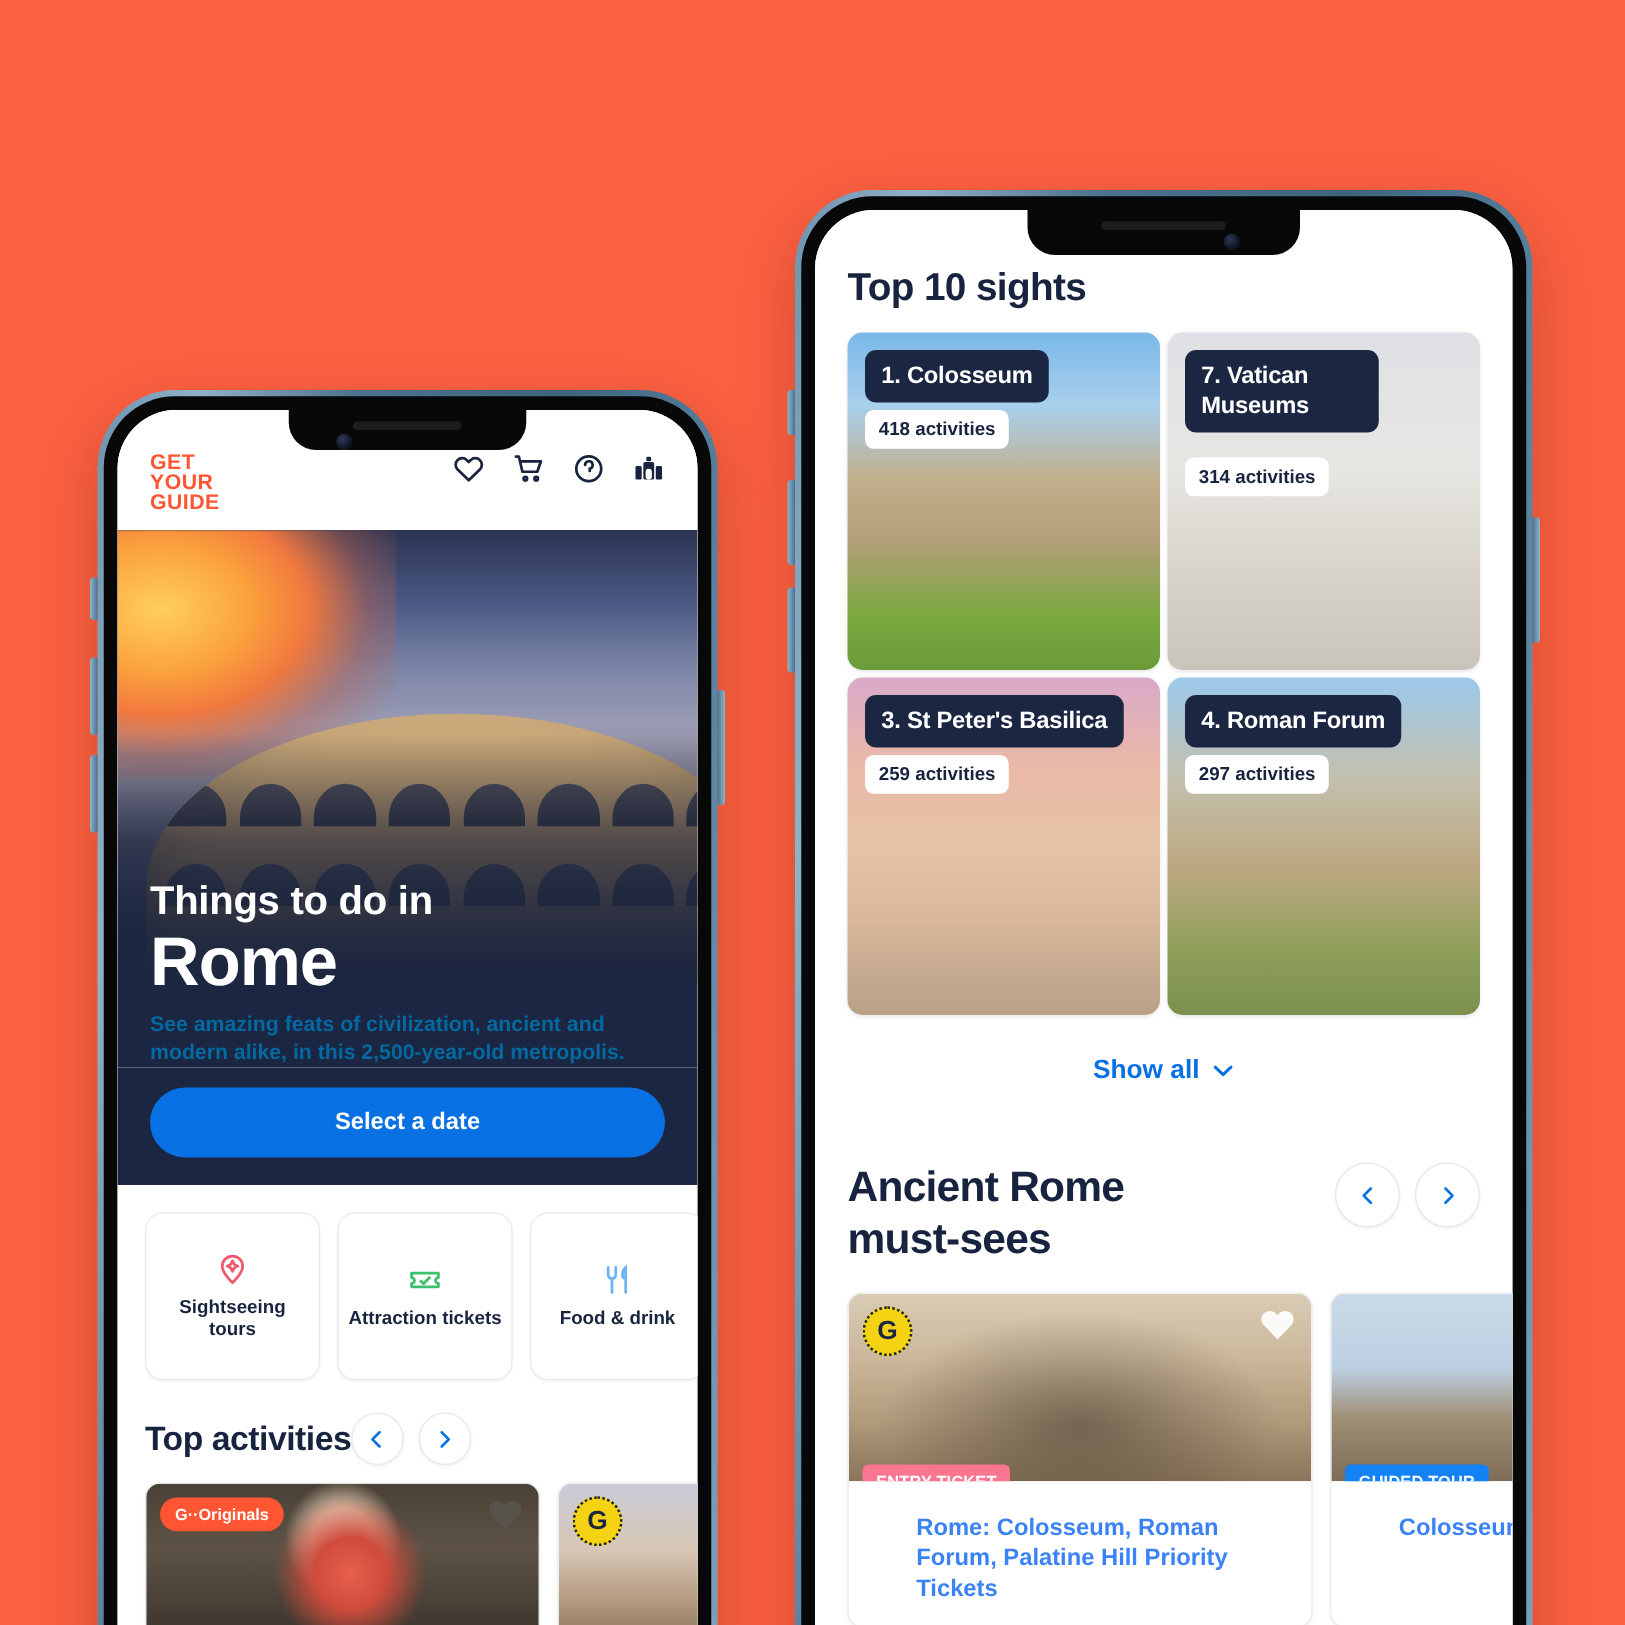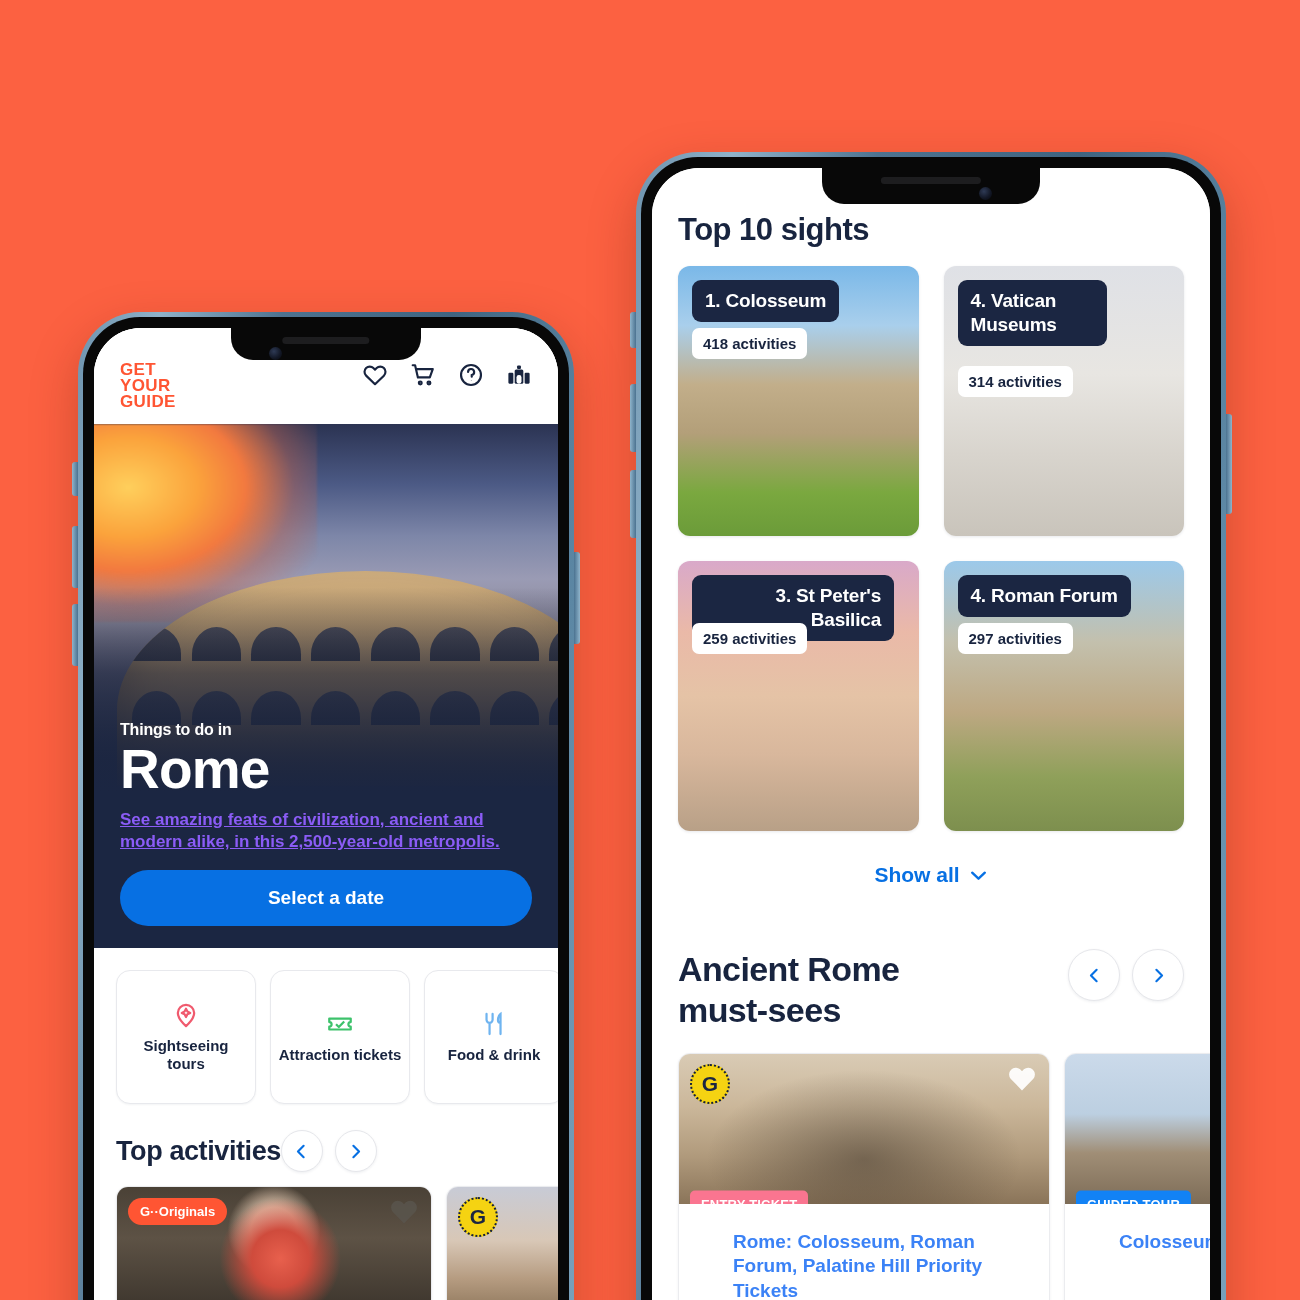--- a/index.html
+++ b/index.html
@@ -134,23 +134,23 @@
     opacity:.85;
   }
   .hero-scrim {
     position:absolute; inset:0;
     background: linear-gradient(180deg, rgba(20,30,55,0) 38%, rgba(22,32,58,.62) 58%, #1B2642 86%);
   }
   .hero-text {
     position:absolute; left:0; right:0; bottom:0; padding: 0 26px 0 26px;
     z-index:5;
   }
-  .eyebrow { color:#fff; font-size:16px; font-weight:700; letter-spacing:-.2px; }
+  .eyebrow { color:#fff; font-size:32px; font-weight:700; letter-spacing:-.2px; }
   .city { color:#fff; font-size:55px; font-weight:800; line-height:1.05; margin:2px 0 10px; letter-spacing:-.8px; }
-  .blurb { color:#8b5cf6; font-size:17px; font-weight:600; line-height:1.35;text-decoration:underline; }
+  .blurb { color:#0369a1; font-size:17px; font-weight:600; line-height:1.35; }
 
   .hero-pad { background:#1B2642; padding: 16px 26px 22px; }
   .cta {
     display:block; width:100%; border:0; cursor:pointer;
     background:#0770E3; color:#fff; font-weight:700; font-size:19px;
     padding:17px 0; border-radius:999px;
     font-family:"Liberation Sans",sans-serif;
   }
 
   
@@ -237,21 +237,21 @@
     white-space:nowrap;
   }
   .tag.guided { background:#1282F5; }
   .tag.entry  { background:#FA7590; }
   .act-body { padding: 26px 14px 16px; }
   .act-title { color:#3b82f6; font-size:17px; font-weight:700; line-height:1.3;margin-left:40px; }
 
   
   .r-pad { padding: 0 26px; }
   .r-title { color:#18243F; font-size:31px; font-weight:800; letter-spacing:-.5px; padding: 44px 0 18px; }
-  .sight-grid { display:grid; grid-template-columns:1fr 1fr; gap:25px; }
+  .sight-grid { display:grid; grid-template-columns:1fr 1fr; gap:6px; }
   .sight {
     position:relative; height:270px; border-radius:12px; overflow:hidden;
     box-shadow:0 1px 3px rgba(20,30,60,.10);
   }
   .s1 { background: linear-gradient(180deg,#7ab8e8 0%, #a9cfec 22%, #c2ae8a 44%, #b39f79 62%, #7aa83f 84%, #6b9b39 100%); }
   .s2 { background: linear-gradient(180deg,#dfe1e6 0%, #e8e6e2 40%, #d8d4cd 70%, #c9c4bb 100%); }
   .s3 { background: linear-gradient(180deg,#d9a9c9 0%, #eab9a8 26%, #e5c3a6 50%, #d8b79c 72%, #b8a087 100%); text-align: right; }
   .s4 { background: linear-gradient(180deg,#9cc9ea 0%, #c3c0ad 30%, #bda882 56%, #8fa05a 80%, #7d8f4e 100%); }
   .sight-chip {
     position:absolute; top:14px; left:14px; z-index:3;
@@ -463,21 +463,21 @@
         <div class="r-pad">
 
           <div class="r-title">Top 10 sights</div>
 
           <div class="sight-grid">
             <div class="sight s1">
               <div class="sight-chip">1. Colosseum</div>
               <div class="sight-sub" style="top:62px;">418 activities</div>
             </div>
             <div class="sight s2">
-              <div class="sight-chip" style="max-width:62%;">4. Vatican Museums</div>
+              <div class="sight-chip" style="max-width:62%;">7. Vatican Museums</div>
               <div class="sight-sub" style="top:100px;">314 activities</div>
             </div>
             <div class="sight s3">
               <div class="sight-chip">3. St Peter's Basilica</div>
               <div class="sight-sub" style="top:62px;">259 activities</div>
             </div>
             <div class="sight s4">
               <div class="sight-chip">4. Roman Forum</div>
               <div class="sight-sub" style="top:62px;">297 activities</div>
             </div>

